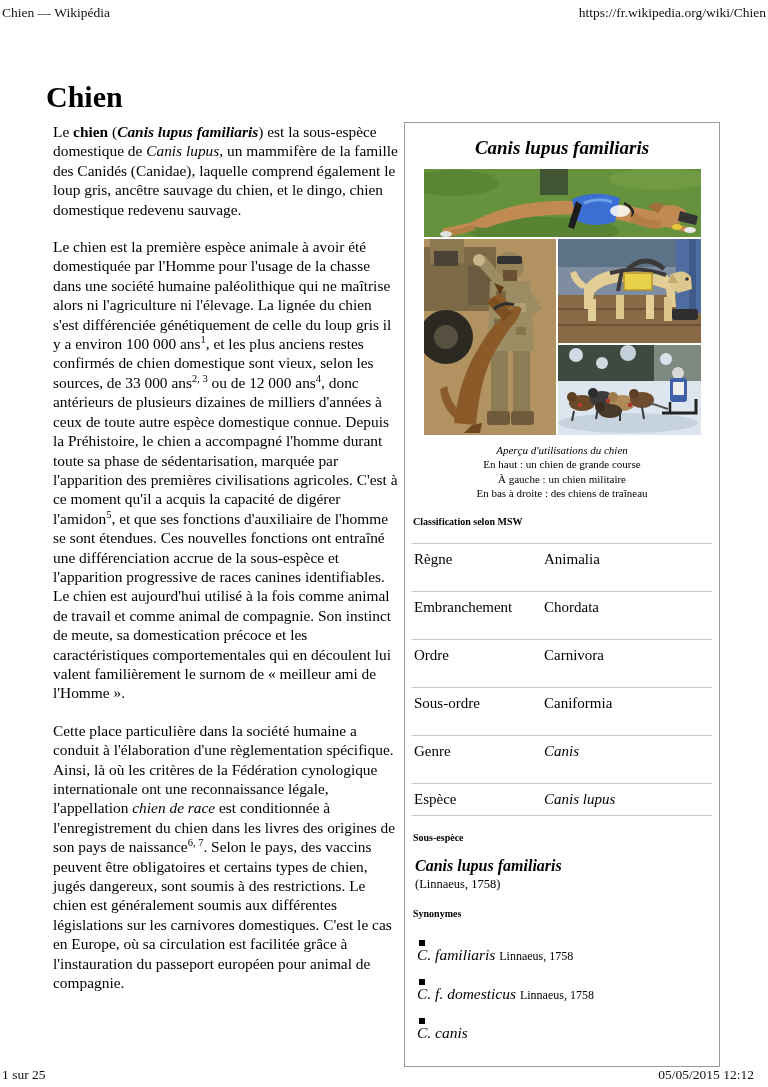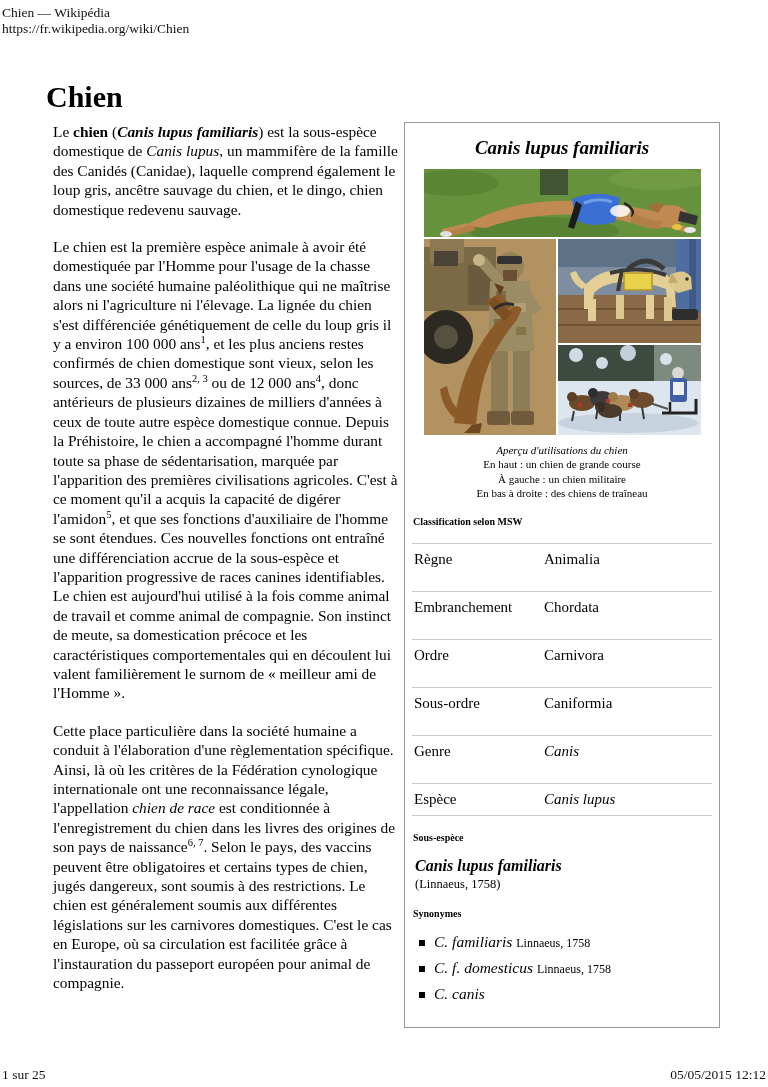--- a/index.html
+++ b/index.html
@@ -9,24 +9,24 @@
     font-family:"Liberation Serif", serif;
   }
   .b{font-weight:bold;}
   .i{font-style:italic;}
   .sm{font-size:12px;}
   sup{font-size:10.5px;line-height:0;}
 
   .page-header{
     position:absolute;top:5px;left:2px;right:2px;
     display:flex;justify-content:space-between;
-    font-size:13.5px;color:#111;flex-direction:column;
+    font-size:13.5px;color:#111;
   }
   .page-footer{
-    position:absolute;bottom:4px;left:2px;right:2px;
+    position:absolute;bottom:4px;left:2px;right:14px;
     display:flex;justify-content:space-between;
     font-size:13.5px;color:#111;
   }
 
   .main-title{
     position:absolute;left:46px;top:60px;
     font-size:30px;font-weight:bold;line-height:1.1;
   }
 
   .text-col{
@@ -64,21 +64,21 @@
 
   .taxo{margin:0 7px;border-bottom:1px solid #c9c9c9;}
   .taxo-row{display:flex;border-top:1px solid #c9c9c9;padding:7px 2px;font-size:15px;margin-top:16px;}
   .taxo-label{width:130px;flex:0 0 130px;}
   .taxo-value{flex:1;}
 
   .sub-name{margin:14px 10px 0 10px;font-weight:bold;font-style:italic;font-size:16px;}
   .sub-auth{margin:2px 10px 0 10px;font-weight:normal;font-size:12.5px;}
 
   .syn-list{margin:14px 12px 0 12px;}
-  .syn-item{display:flex;align-items:flex-start;margin:8px 0;font-size:15.5px;}
+  .syn-item{display:flex;align-items:flex-start;margin:8px 0;font-size:15.5px;flex-direction:column;}
   .bullet{width:6px;height:6px;background:#000;flex:0 0 6px;margin:7px 9px 0 2px;}
 </style>
 </head>
 <body>
 
 <div class="page-header">
   <span>Chien — Wikipédia</span>
   <span>https://fr.wikipedia.org/wiki/Chien</span>
 </div>
 

